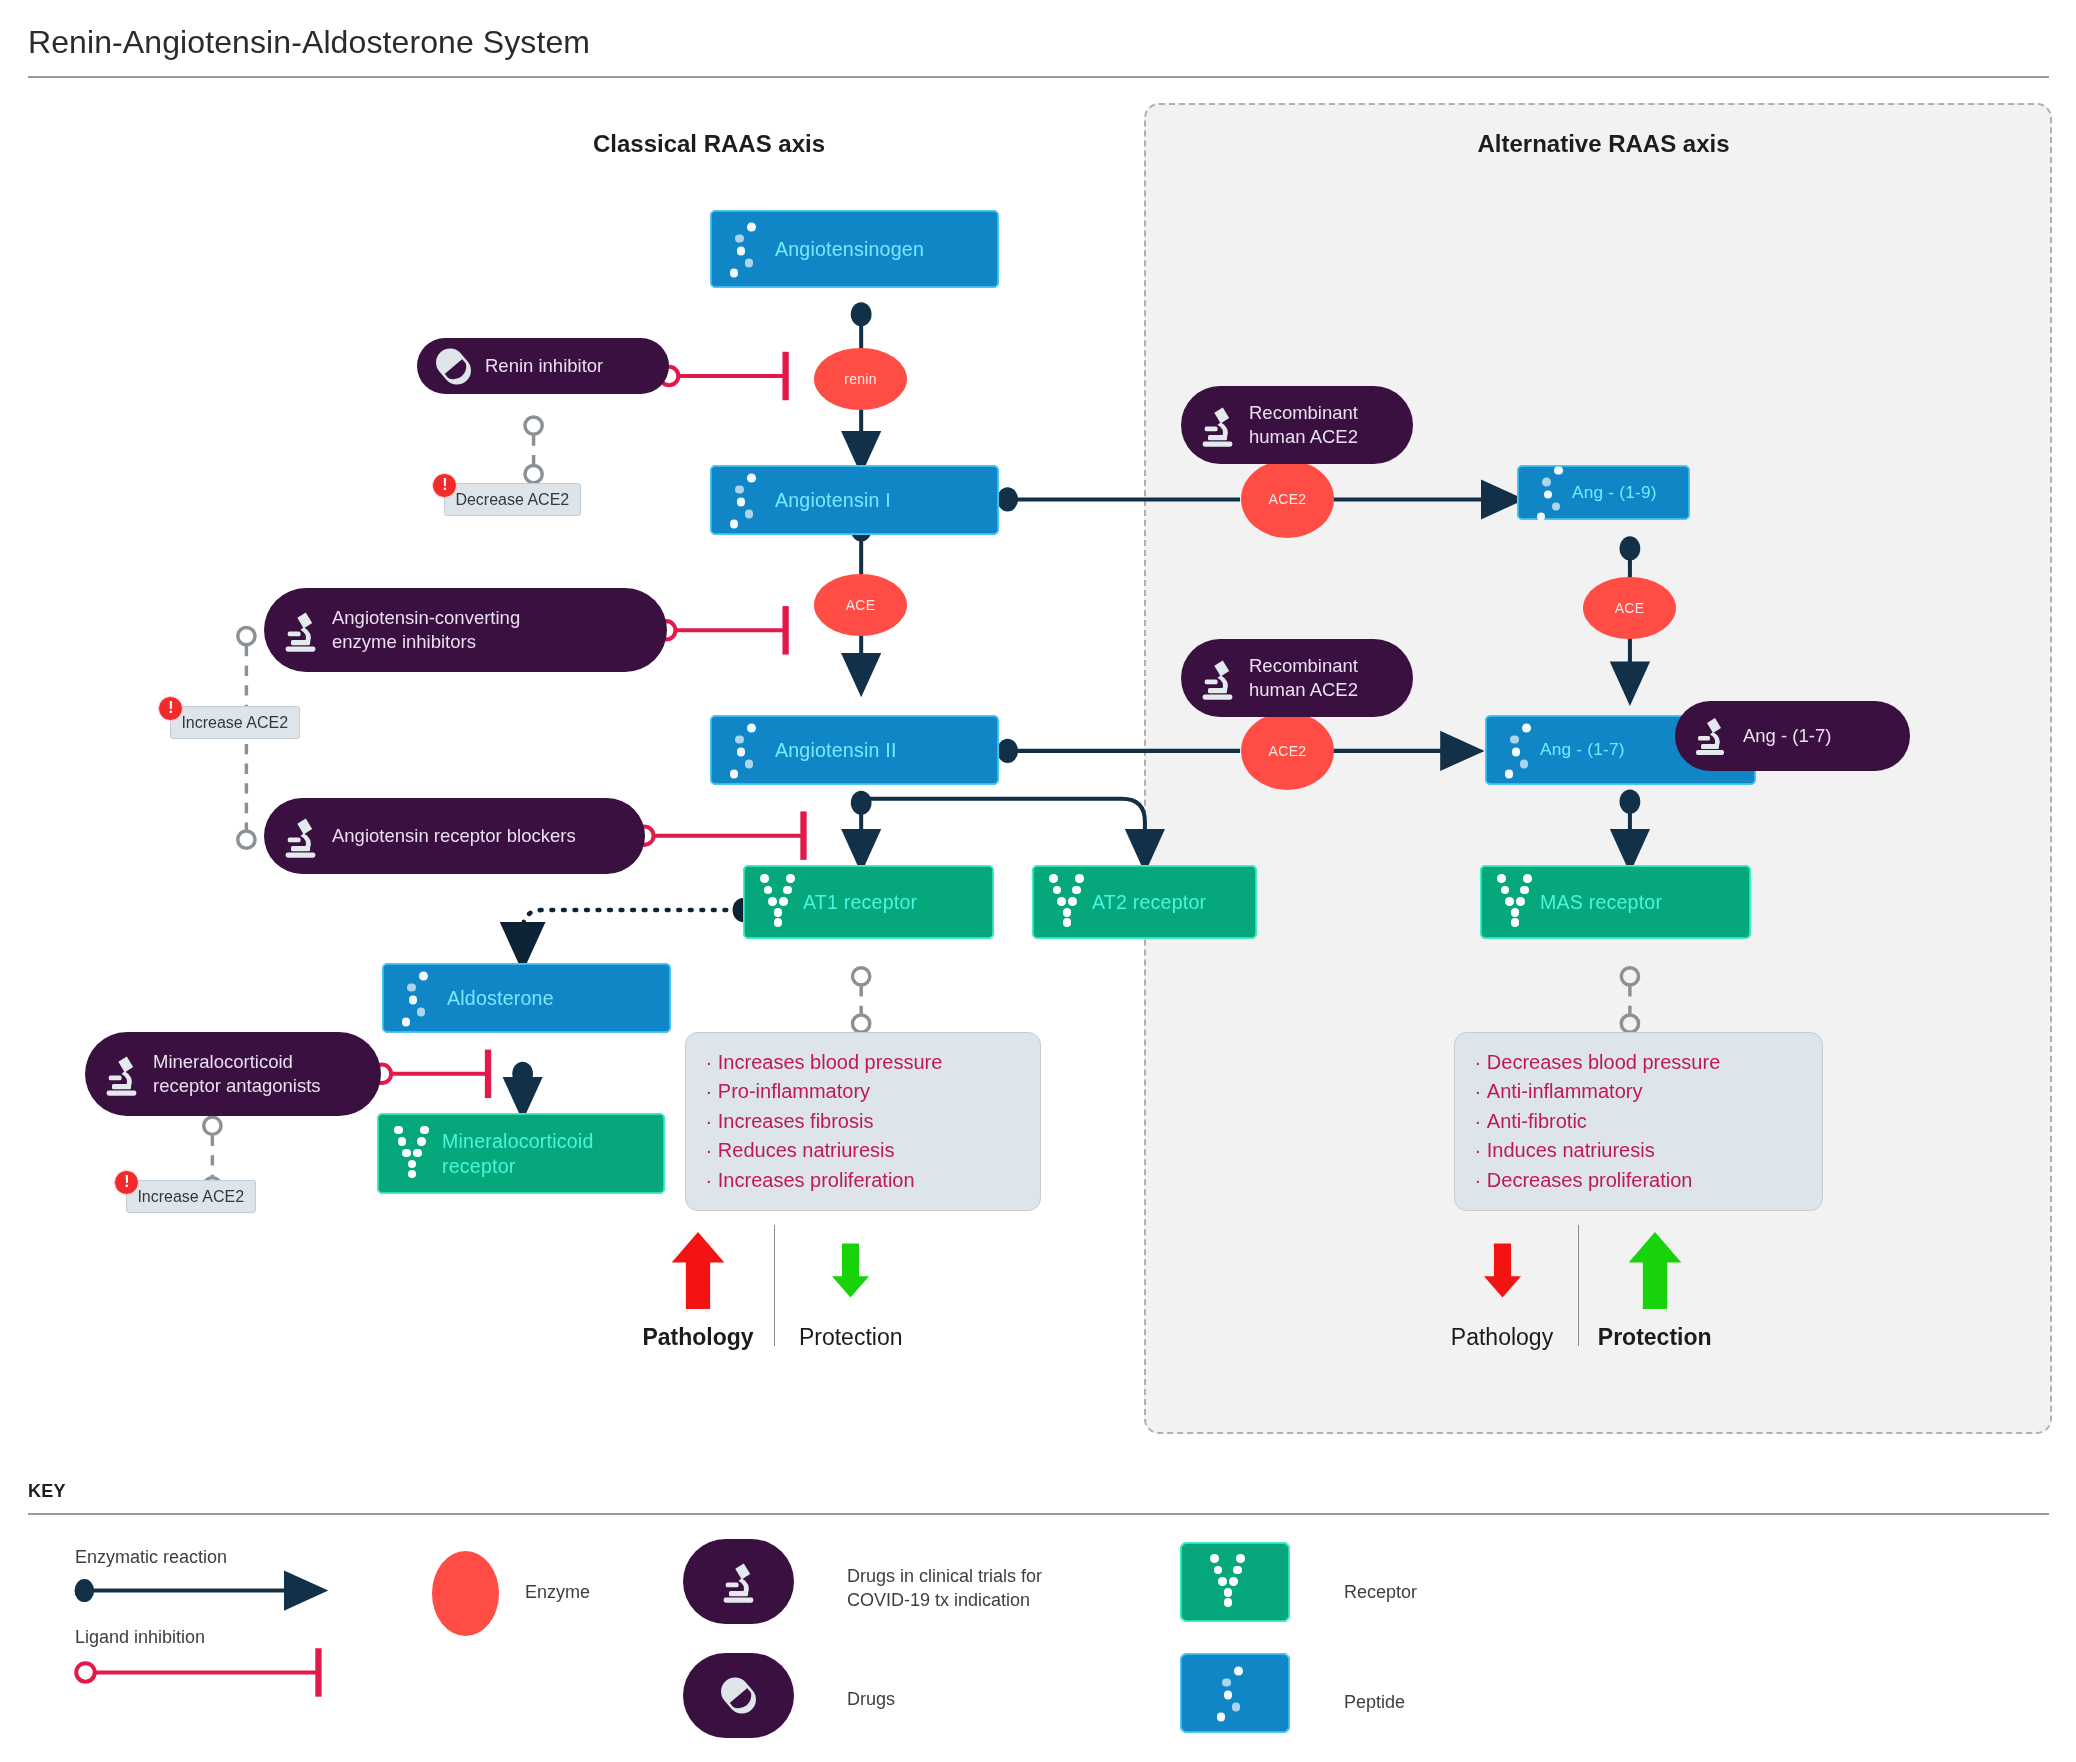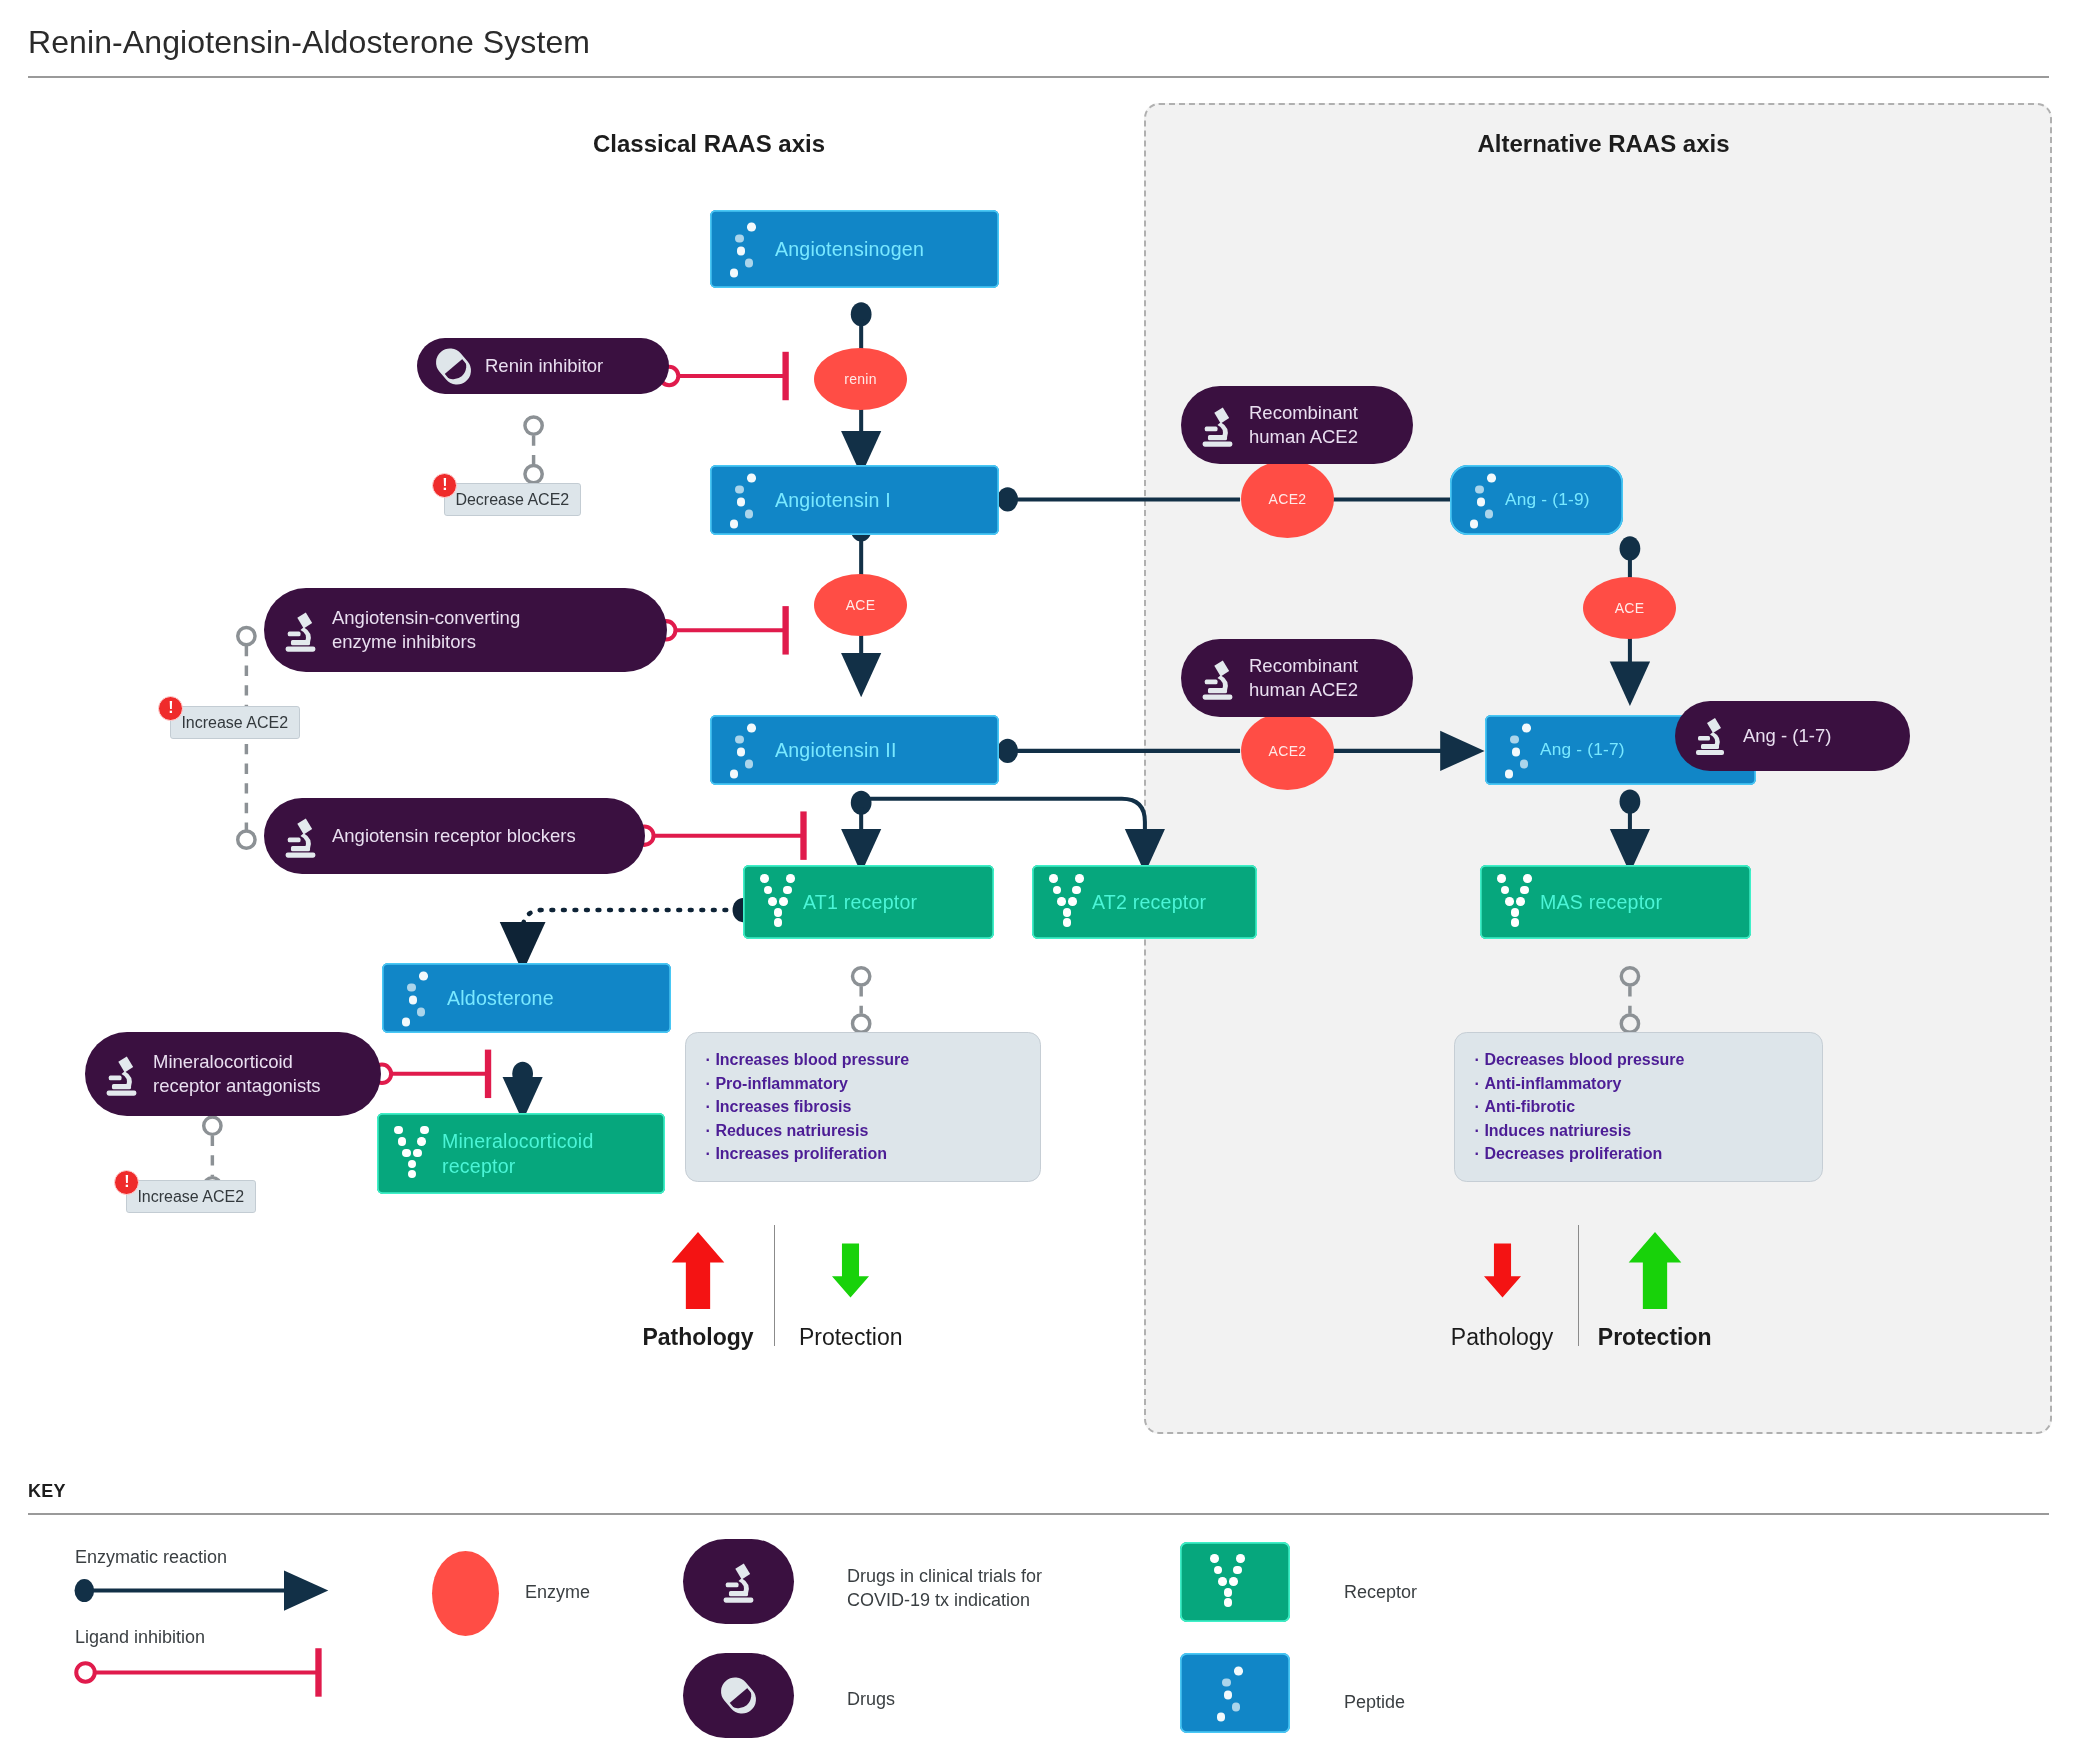--- a/index.html
+++ b/index.html
@@ -85,21 +85,21 @@
   }
   .chip .bang{
     position:absolute; left:-12.7px; top:-11.5px; width:25px; height:25px; border-radius:50%;
     background:#ef2b2b; border:1.7px solid #ffd7d7; color:#fff; font-size:16px; font-weight:700;
     display:flex; align-items:center; justify-content:center; line-height:1;
   }
 
   
   .effects{
     position:absolute; background:#dde5ea; border:1.2px solid #c6ced5; border-radius:12.7px;
-    padding:15px 19.6px; font-size:16px; color:#4c1d95; line-height:1.47;font-weight:bold;
+    padding:15px 19.6px; font-size:20px; color:#be185d; line-height:1.47;
   }
   .effects li{ list-style:none; white-space:nowrap; }
   .effects li:before{ content:"\00B7\00A0"; }
 
   
   .pp-group{ position:absolute; display:flex; align-items:flex-end; }
   .pp-item{ width:144px; text-align:center; }
   .pp-item .arw{ height:81px; display:flex; align-items:center; justify-content:center; }
   .pp-item .lbl{ font-size:23px; color:#1b1b1b; margin-top:12.7px; }
   .pp-item .lbl.bold{ font-weight:700; }
@@ -243,21 +243,21 @@
     <span class="chain">
         <i></i>
         <i></i>
         <i></i>
         <i></i>
         <i></i>
       </span>
     <span class="label">Aldosterone</span>
   </div>
 
-  <div class="node peptide" style="left:1450px;top:465px;width:173px;height:70px;border-radius:18px;">
+  <div class="node peptide" style="left:1517px;top:465px;width:173px;height:55px;">
     <span class="chain">
         <i></i>
         <i></i>
         <i></i>
         <i></i>
         <i></i>
       </span>
     <span class="label" style="margin-left:55px;font-size:17.3px;">Ang - (1-9)</span>
   </div>
 

